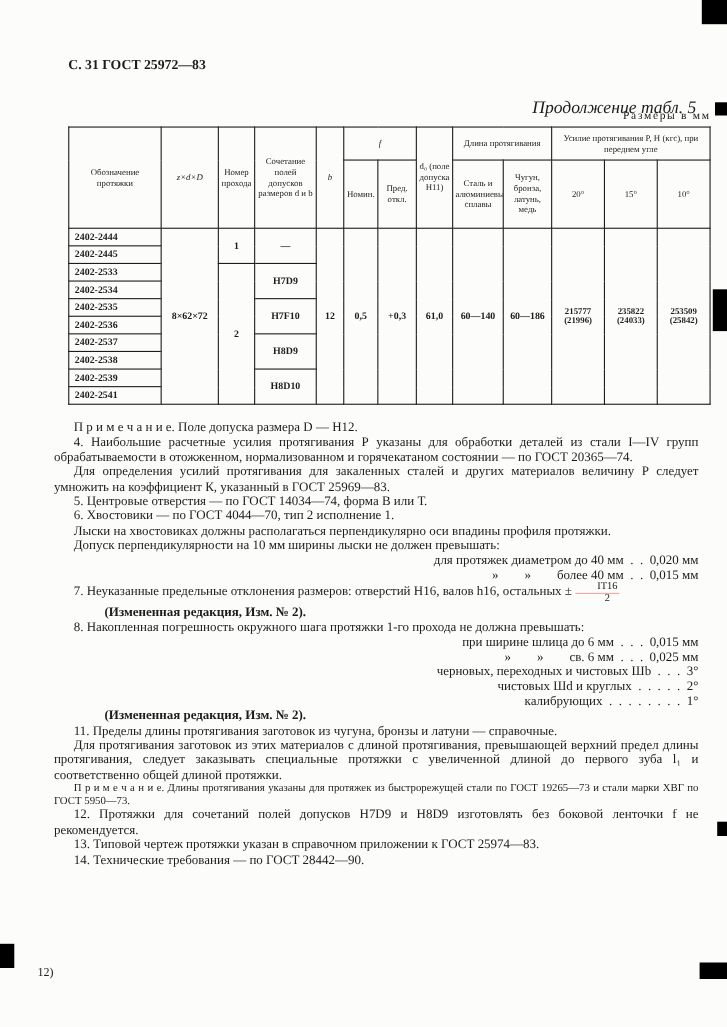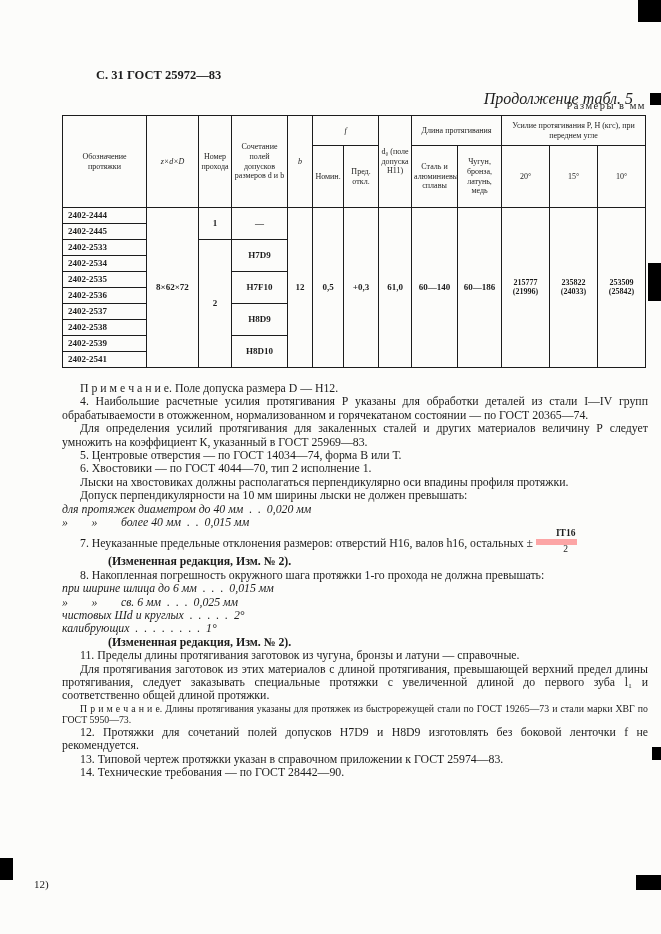--- a/index.html
+++ b/index.html
@@ -7,22 +7,22 @@
   .page {
     position: relative;
     width: 661px; height: 934px;
     margin: 0 auto;
     background: #fcfcfa;
     font-family: "Liberation Serif", "DejaVu Serif", serif;
     color: #1c1c1c;
     overflow: hidden;
   }
   .hdr {
-    position: absolute; left: 62px; top: 68px;
-    font-weight: bold; font-size: 12.5px; margin-left: 34px;
+    position: absolute; left: 62px; top: 52px;
+    font-weight: bold; font-size: 12.5px;
   }
   .cont {
     position: absolute; right: 28px; top: 90px;
     font-style: italic; font-size: 16px;
   }
   .caption {
     position: absolute; left: 62px; top: 100px; width: 584px;
     text-align: right; font-size: 10.5px; letter-spacing: 1.5px;
   }
   table.dim {
@@ -39,32 +39,32 @@
     overflow: hidden;
   }
   .dim th { font-size: 8px; line-height: 1.2; }
   .dim thead tr.r1 { height: 30px; }
   .dim thead tr.r2 { height: 62px; }
   .dim td { font-size: 9px; height: 16px; line-height: 1.1; font-weight: bold; }
   .dim td.des { text-align: left; padding-left: 5px; }
   .dim td.force { font-size: 8px; }
   .it { font-style: italic; }
   .notes {
-    position: absolute; left: 62px; top: 382px; width: 586px;
+    position: absolute; left: 49px; top: 382px; width: 586px;
     font-size: 11.8px; line-height: 13.4px; text-align: justify;
   }
   .notes p { text-indent: 18px; margin: 0; }
-  .notes p.center { text-align: left; text-indent: 0; white-space: pre; font-style: italic; }
+  .notes p.center { text-align: right; text-indent: 0; white-space: pre; }
   .notes p.bold { font-weight: bold; text-indent: 0; padding-left: 46px; }
   .notes p.small { font-size: 9.8px; line-height: 11.5px; }
   .frac {
     display: inline-block; vertical-align: -0.55em;
     text-align: center; line-height: 1.05; font-size: 9.5px;
   }
-  .frac .fn { display: block; border-bottom: 6px solid #fca5a5; padding: 0 2px; font-weight: bold; }
+  .frac .fn { display: block; border-bottom: 1px solid #fca5a5; padding: 0 2px; }
   .frac .fd { display: block; }
   .footer-num { position: absolute; left: 34px; top: 878px; font-size: 11px; }
   .artifact { position: absolute; background: #000; }
   .a1 { left: 638px; top: 0; width: 23px; height: 22px; }
   .a2 { left: 650px; top: 93px; width: 11px; height: 12px; }
   .a3 { left: 648px; top: 263px; width: 13px; height: 38px; }
   .a4 { left: 652px; top: 747px; width: 9px; height: 13px; }
   .a5 { left: 0; top: 858px; width: 13px; height: 22px; }
   .a6 { left: 636px; top: 875px; width: 25px; height: 15px; }
 </style>
@@ -177,20 +177,21 @@
     <p class="center">для протяжек диаметром до 40 мм  .  .  0,020 мм</p>
     <p class="center">»        »        более 40 мм  .  .  0,015 мм</p>
     <p>
       <span>7. Неуказанные предельные отклонения размеров: отверстий Н16, валов h16, остальных ±</span>
       <span class="frac"><span class="fn">IT16</span><span class="fd">2</span></span>
     </p>
     <p class="bold">(Измененная редакция, Изм. № 2).</p>
     <p>8. Накопленная погрешность окружного шага протяжки 1-го прохода не должна превышать:</p>
     <p class="center">при ширине шлица до 6 мм  .  .  .  0,015 мм</p>
     <p class="center">»        »        св. 6 мм  .  .  .  0,025 мм</p>
+    <p class="center">черновых, переходных и чистовых Шb  .  .  .  3°</p>
     <p class="center">чистовых Шd и круглых  .  .  .  .  .  2°</p>
     <p class="center">калибрующих  .  .  .  .  .  .  .  .  1°</p>
     <p class="bold">(Измененная редакция, Изм. № 2).</p>
     <p>11. Пределы длины протягивания заготовок из чугуна, бронзы и латуни — справочные.</p>
     <p>Для протягивания заготовок из этих материалов с длиной протягивания, превышающей верхний предел длины протягивания, следует заказывать специальные протяжки с увеличенной длиной до первого зуба l₁ и соответственно общей длиной протяжки.</p>
     <p class="small">П р и м е ч а н и е.  Длины протягивания указаны для протяжек из быстрорежущей стали по ГОСТ 19265—73 и стали марки ХВГ по ГОСТ 5950—73.</p>
     <p>12. Протяжки для сочетаний полей допусков H7D9 и H8D9 изготовлять без боковой ленточки f не рекомендуется.</p>
     <p>13. Типовой чертеж протяжки указан в справочном приложении к ГОСТ 25974—83.</p>
     <p>14. Технические требования — по ГОСТ 28442—90.</p>
   </div>

